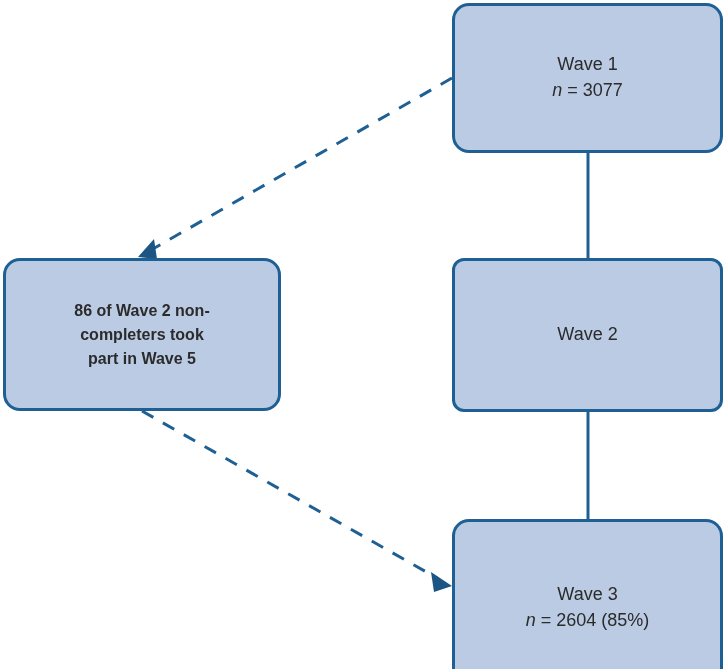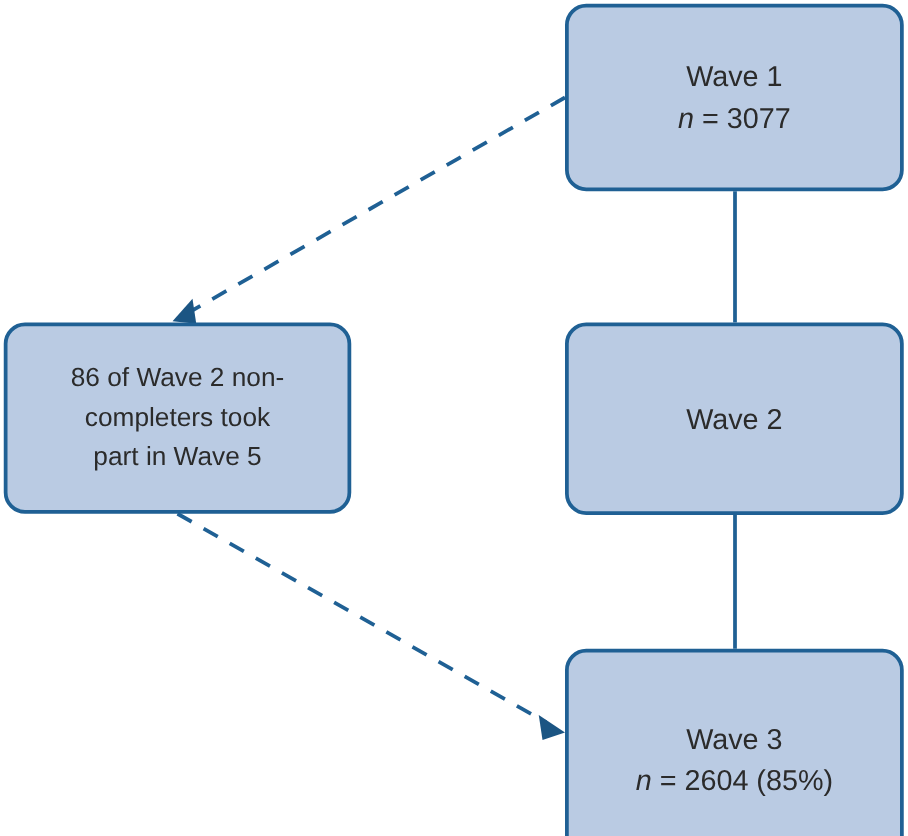--- a/index.html
+++ b/index.html
@@ -27,39 +27,39 @@
     position: absolute;
     box-sizing: border-box;
     background: #bacbe3;
     border: 3px solid #1f6094;
     border-radius: 17px;
     display: flex;
     flex-direction: column;
     align-items: center;
     justify-content: center;
     color: #2b2b2b;
-    font-size: 23px;
+    font-size: 18px;
     line-height: 1.42;
     text-align: center;
   }
   .node .line {
     display: block;
     white-space: nowrap;
   }
   .node .wrapline {
     display: block;
   }
   .ital {
     font-style: italic;
   }
   #node-wave1 { left: 452px; top: 3px;   width: 271px; height: 150px; }
-  #node-wave2 { left: 452px; top: 258px; width: 271px; height: 154px; }
+  #node-wave2 { left: 452px; top: 258px; width: 271px; height: 154px; border-radius: 12px; }
   #node-wave3 { left: 452px; top: 519px; width: 271px; height: 178px; }
   #node-note  { left: 3px;   top: 258px; width: 278px; height: 153px; }
-  #node-note  { font-size: 21px; line-height: 1.5; padding: 0 10px; }
+  #node-note  { font-size: 16px; line-height: 1.5; padding: 0 10px; font-weight: bold; }
 </style>
 </head>
 <body>
 
 <div id="canvas">
 
   <svg class="edge-layer" width="726" height="669" viewBox="0 0 726 669" xmlns="http://www.w3.org/2000/svg">
 
     <line x1="588" y1="153" x2="588" y2="258" stroke="#1f6094" stroke-width="3"></line>
 

